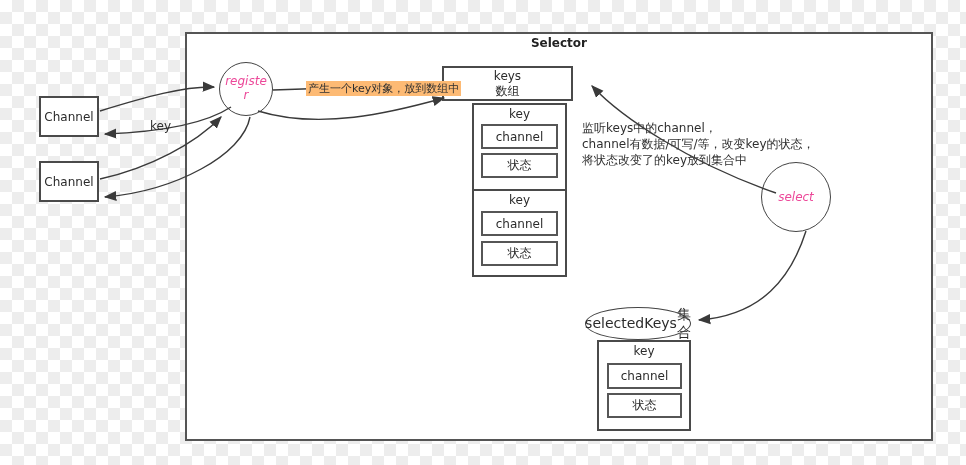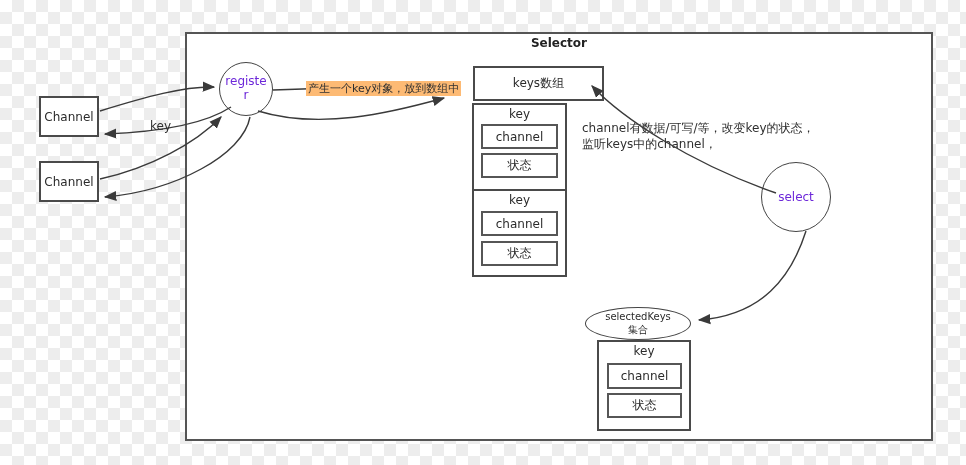--- a/index.html
+++ b/index.html
@@ -13,32 +13,32 @@
   }
   #canvas{position:relative;width:966px;height:408px;padding-left:39px;}
   .box{
     position:absolute;background:#fff;border:2px solid #4a4a4a;
     box-sizing:border-box;display:flex;align-items:center;justify-content:center;
     font-size:12px;color:#2b2b2b;text-align:center;
   }
   .circle{
     position:absolute;background:#fff;border:1.5px solid #444;border-radius:50%;
     box-sizing:border-box;display:flex;align-items:center;justify-content:center;
-    font-size:12px;color:#6d28d9;text-align:center;
+    font-size:12px;color:#ec4899;text-align:center;font-style:italic;
   }
   #selector-rect{
     position:absolute;left:185px;top:32px;width:748px;height:409px;
     background:#fff;border:2px solid #555;box-sizing:border-box;
   }
   #selector-title{margin-top:2px;text-align:center;font-size:12px;font-weight:bold;color:#222;}
   #channel-1{left:39px;top:96px;width:60px;height:41px;}
   #channel-2{left:39px;top:161px;width:60px;height:41px;}
   #register-circle{left:219px;top:62px;width:54px;height:54px;line-height:1.15;}
   #register-circle .wrap{width:46px;word-break:break-all;}
-  #keys-box{left:473px;top:66px;width:131px;height:35px;flex-direction:row;line-height:1.25;}
+  #keys-box{left:442px;top:66px;width:131px;height:35px;flex-direction:column;line-height:1.25;}
   .key-record{
     position:absolute;background:#fff;border:2px solid #4a4a4a;box-sizing:border-box;
     font-size:12px;color:#2b2b2b;
   }
   .key-record .ktitle{text-align:center;margin-top:2px;line-height:1.2;}
   .inner-box{
     position:absolute;background:#fff;border:2px solid #565656;box-sizing:border-box;
     display:flex;align-items:center;justify-content:center;font-size:12px;color:#2b2b2b;
   }
   #key-1{left:472px;top:103px;width:95px;height:88px;}
@@ -48,22 +48,22 @@
   #key-2-channel{left:481px;top:211px;width:77px;height:25px;}
   #key-2-status{left:481px;top:241px;width:77px;height:25px;}
   #annotation{
     position:absolute;left:582px;top:120px;width:310px;
     font-size:12px;line-height:1.35;color:#2f2f2f;
   }
   #select-circle{left:761px;top:162px;width:70px;height:70px;}
   #selectedkeys-ellipse{
     position:absolute;left:585px;top:307px;width:106px;height:33px;
     background:#fff;border:1.5px solid #444;border-radius:50%;box-sizing:border-box;
-    display:flex;flex-direction:column;align-items:center;justify-content:center;
-    font-size:10px;line-height:1.25;color:#2b2b2b;z-index:2;
+    display:flex;flex-direction:row;align-items:center;justify-content:center;
+    font-size:14px;line-height:1.25;color:#2b2b2b;z-index:2;
   }
   #key-3{left:597px;top:340px;width:94px;height:91px;}
   #key-3-channel{left:607px;top:363px;width:75px;height:26px;}
   #key-3-status{left:607px;top:393px;width:75px;height:25px;}
   #edges{position:absolute;left:0;top:0;z-index:3;pointer-events:none;}
   #produce-label{
     position:absolute;left:306px;top:81px;font-size:11px;color:#2f2f2f;
     background:#fdba74;padding:0 2px;z-index:4;
   }
   #key-edge-label{
@@ -109,22 +109,23 @@
     <div class="ktitle">key</div>
   </div>
   <div class="inner-box" id="key-2-channel">
     <span>channel</span>
   </div>
   <div class="inner-box" id="key-2-status">
     <span>状态</span>
   </div>
 
   <div id="annotation">
+    <div>监听keys中的channel，</div>
     <div>channel有数据/可写/等，改变key的状态，</div>
-    <div>监听keys中的channel，</div>
+    <div>将状态改变了的key放到集合中</div>
   </div>
 
   <div class="circle" id="select-circle">
     <span>select</span>
   </div>
 
   <div id="selectedkeys-ellipse">
     <span>selectedKeys</span>
     <span>集合</span>
   </div>

